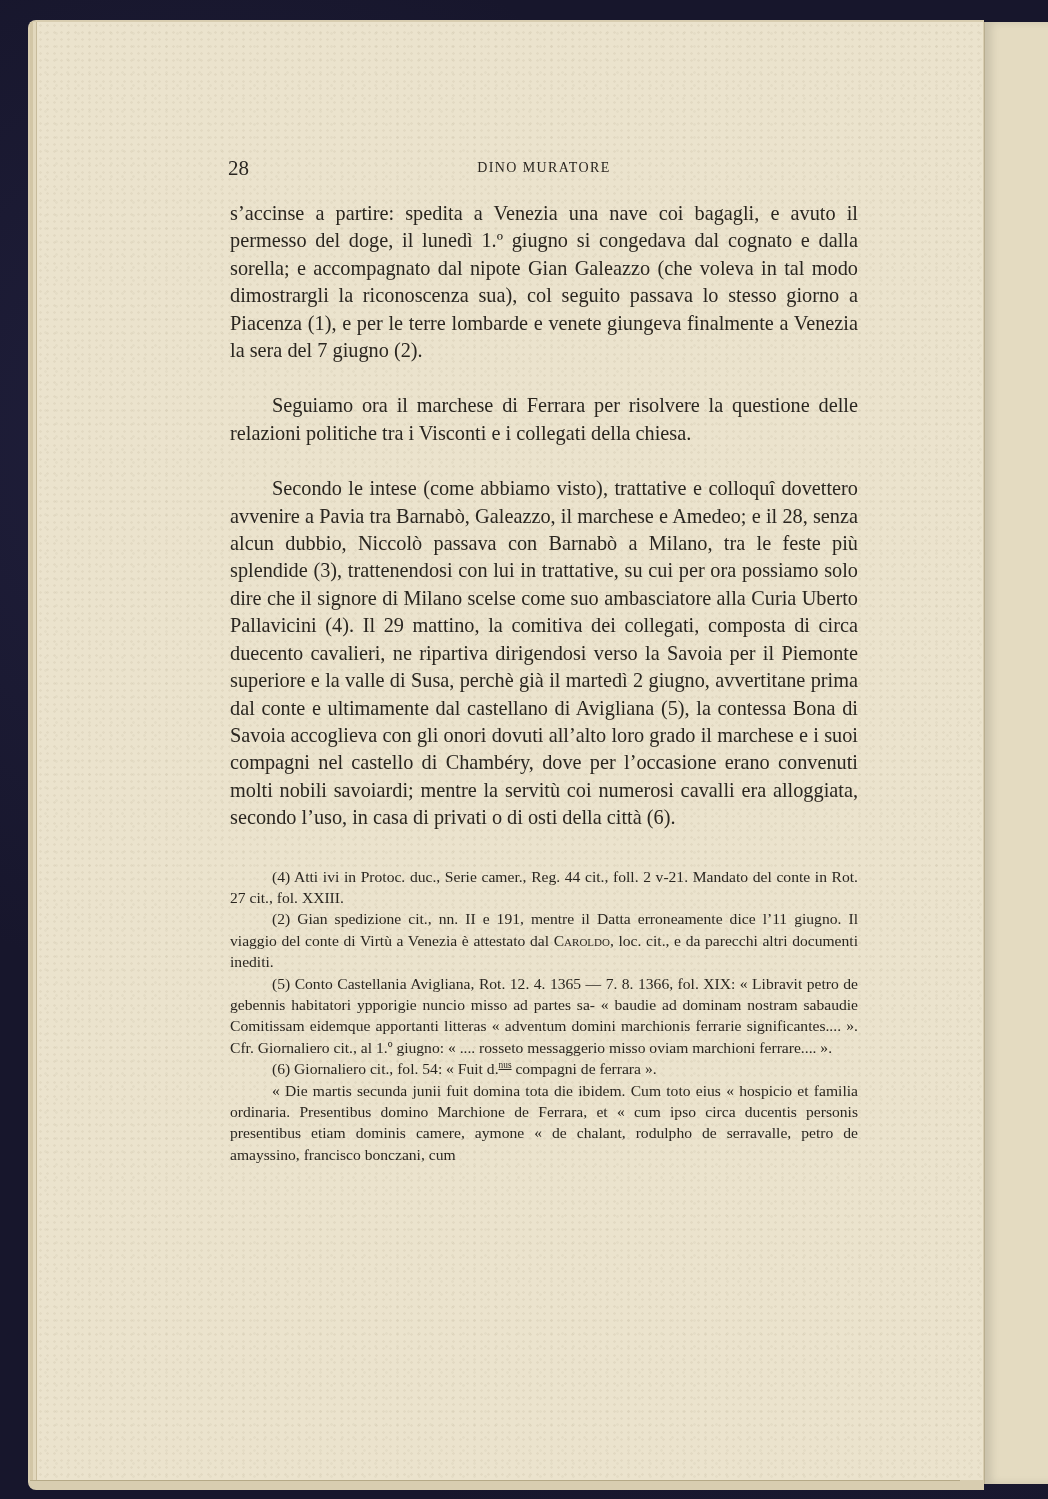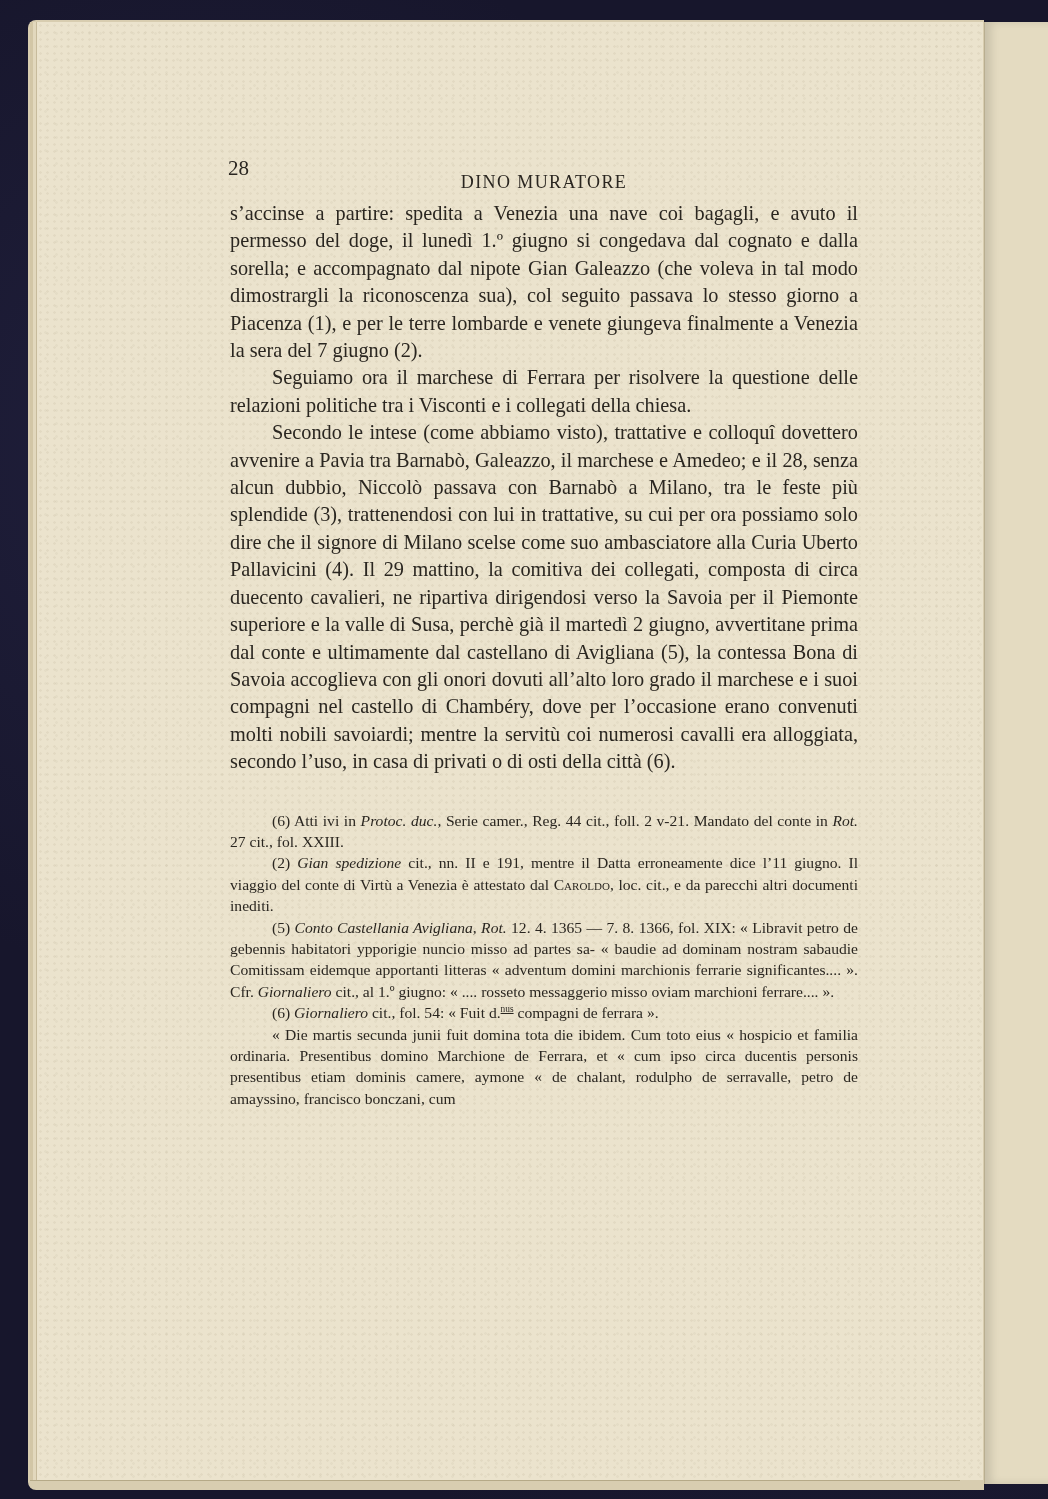--- a/index.html
+++ b/index.html
@@ -48,38 +48,38 @@
   }
   .running-head {
     position: relative; height: 40px;
   }
   .page-number {
     position: absolute; left: -2px; top: 6px;
     font-size: 21px;
   }
   .running-title {
     position: absolute; left: 0; right: 0; top: 10px; text-align: center;
-    font-size: 18px; letter-spacing: 1.4px; margin-top: 12px;
+    font-size: 14px; letter-spacing: 1.4px;
   }
   .body-text {
     margin-top: 10px;
     font-size: 20.3px; line-height: 27.4px;
     text-align: justify;
   }
   .body-text p { margin: 0; }
-  .body-text p.indent { text-indent: 42px; }
+  .body-text p.indent { text-indent: 42px; margin-top: 28px; }
   .notes {
     margin-top: 34px;
     font-size: 15.6px; line-height: 21.4px;
     text-align: justify;
   }
   .notes p { margin: 0; }
   .notes p.indent { text-indent: 42px; }
   .sc { font-variant: small-caps; }
-  .it { font-style: italic; }
+  .it { }
   sup { font-size: 0.6em; line-height: 0; text-decoration: underline; }
 </style>
 </head>
 <body>
 
 <div class="backdrop-noise"></div>
 <div class="next-page"></div>
 <div class="page-stack"></div>
 <div class="page-bottom-edge"></div>
 <div class="page"></div>
@@ -90,19 +90,19 @@
     <span class="running-title">DINO MURATORE</span>
   </div>
 
   <div class="body-text">
     <p>s’accinse a partire: spedita a Venezia una nave coi bagagli, e avuto il permesso del doge, il lunedì 1.º giugno si congedava dal cognato e dalla sorella; e accompagnato dal nipote Gian Galeazzo (che voleva in tal modo dimostrargli la riconoscenza sua), col seguito passava lo stesso giorno a Piacenza (1), e per le terre lombarde e venete giungeva finalmente a Venezia la sera del 7 giugno (2).</p>
     <p class="indent">Seguiamo ora il marchese di Ferrara per risolvere la questione delle relazioni politiche tra i Visconti e i collegati della chiesa.</p>
     <p class="indent">Secondo le intese (come abbiamo visto), trattative e colloquî dovettero avvenire a Pavia tra Barnabò, Galeazzo, il marchese e Amedeo; e il 28, senza alcun dubbio, Niccolò passava con Barnabò a Milano, tra le feste più splendide (3), trattenendosi con lui in trattative, su cui per ora possiamo solo dire che il signore di Milano scelse come suo ambasciatore alla Curia Uberto Pallavicini (4). Il 29 mattino, la comitiva dei collegati, composta di circa duecento cavalieri, ne ripartiva dirigendosi verso la Savoia per il Piemonte superiore e la valle di Susa, perchè già il martedì 2 giugno, avvertitane prima dal conte e ultimamente dal castellano di Avigliana (5), la contessa Bona di Savoia accoglieva con gli onori dovuti all’alto loro grado il marchese e i suoi compagni nel castello di Chambéry, dove per l’occasione erano convenuti molti nobili savoiardi; mentre la servitù coi numerosi cavalli era alloggiata, secondo l’uso, in casa di privati o di osti della città (6).</p>
   </div>
 
   <div class="notes">
-    <p class="indent"><span>(6) Atti ivi in </span><span class="it">Protoc. duc.</span><span>, Serie camer., Reg. 44 cit., foll. 2 v-21. Mandato del conte in </span><span class="it">Rot.</span><span> 27 cit., fol. XXIII.</span></p>
+    <p class="indent"><span>(4) Atti ivi in </span><span class="it">Protoc. duc.</span><span>, Serie camer., Reg. 44 cit., foll. 2 v-21. Mandato del conte in </span><span class="it">Rot.</span><span> 27 cit., fol. XXIII.</span></p>
     <p class="indent"><span>(2) </span><span class="it">Gian spedizione</span><span> cit., nn. II e 191, mentre il Datta erroneamente dice l’11 giugno. Il viaggio del conte di Virtù a Venezia è attestato dal </span><span class="sc">Caroldo</span><span>, loc. cit., e da parecchi altri documenti inediti.</span></p>
     <p class="indent"><span>(5) </span><span class="it">Conto Castellania Avigliana</span><span>, </span><span class="it">Rot.</span><span> 12. 4. 1365 — 7. 8. 1366, fol. XIX: « Libravit petro de gebennis habitatori ypporigie nuncio misso ad partes sa- « baudie ad dominam nostram sabaudie Comitissam eidemque apportanti litteras « adventum domini marchionis ferrarie significantes.... ». Cfr. </span><span class="it">Giornaliero</span><span> cit., al 1.º giugno: « .... rosseto messaggerio misso oviam marchioni ferrare.... ».</span></p>
     <p class="indent"><span>(6) </span><span class="it">Giornaliero</span><span> cit., fol. 54: « Fuit d.</span><sup>nus</sup><span> compagni de ferrara ».</span></p>
     <p class="indent"><span>« Die martis secunda junii fuit domina tota die ibidem. Cum toto eius « hospicio et familia ordinaria. Presentibus domino Marchione de Ferrara, et « cum ipso circa ducentis personis presentibus etiam dominis camere, aymone « de chalant, rodulpho de serravalle, petro de amayssino, francisco bonczani, cum</span></p>
   </div>
 </div>
 
 </body></html>

